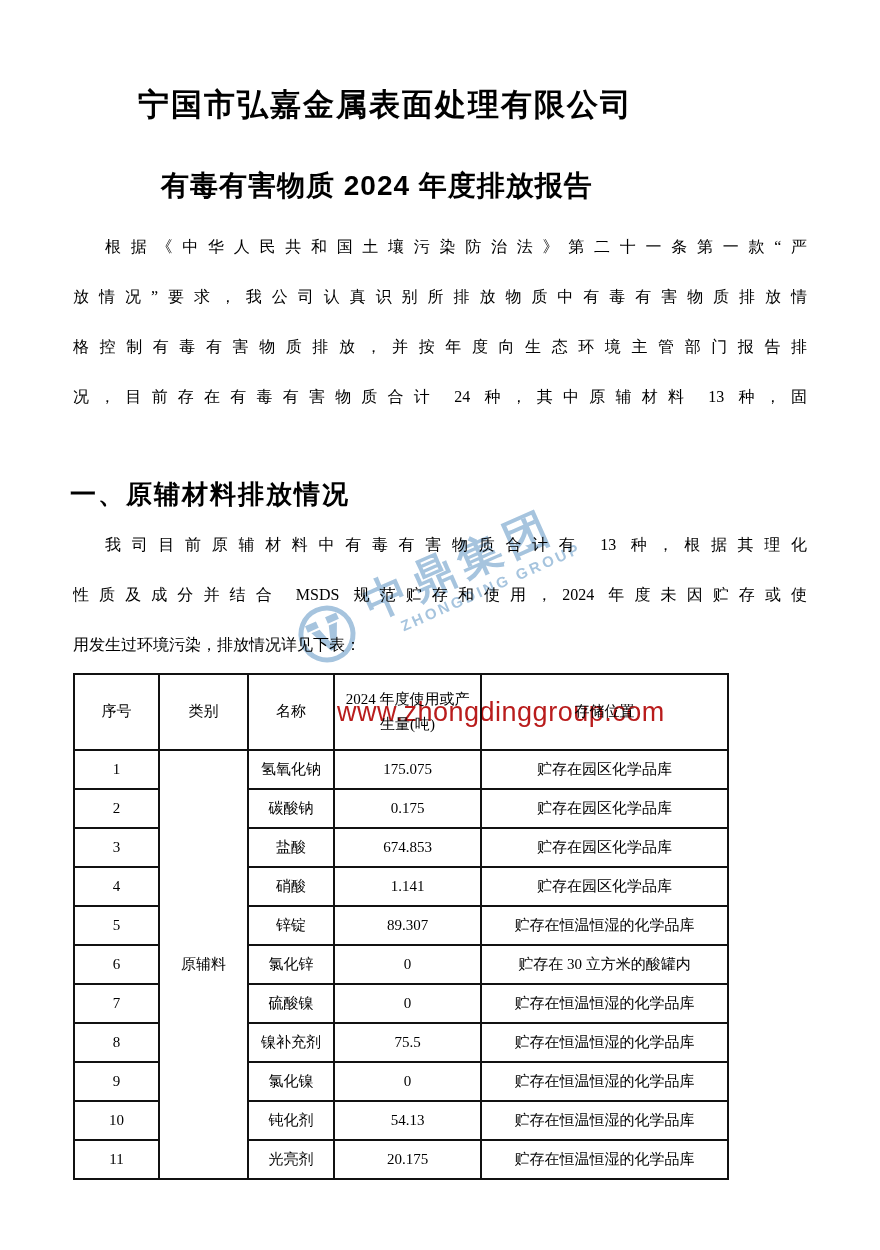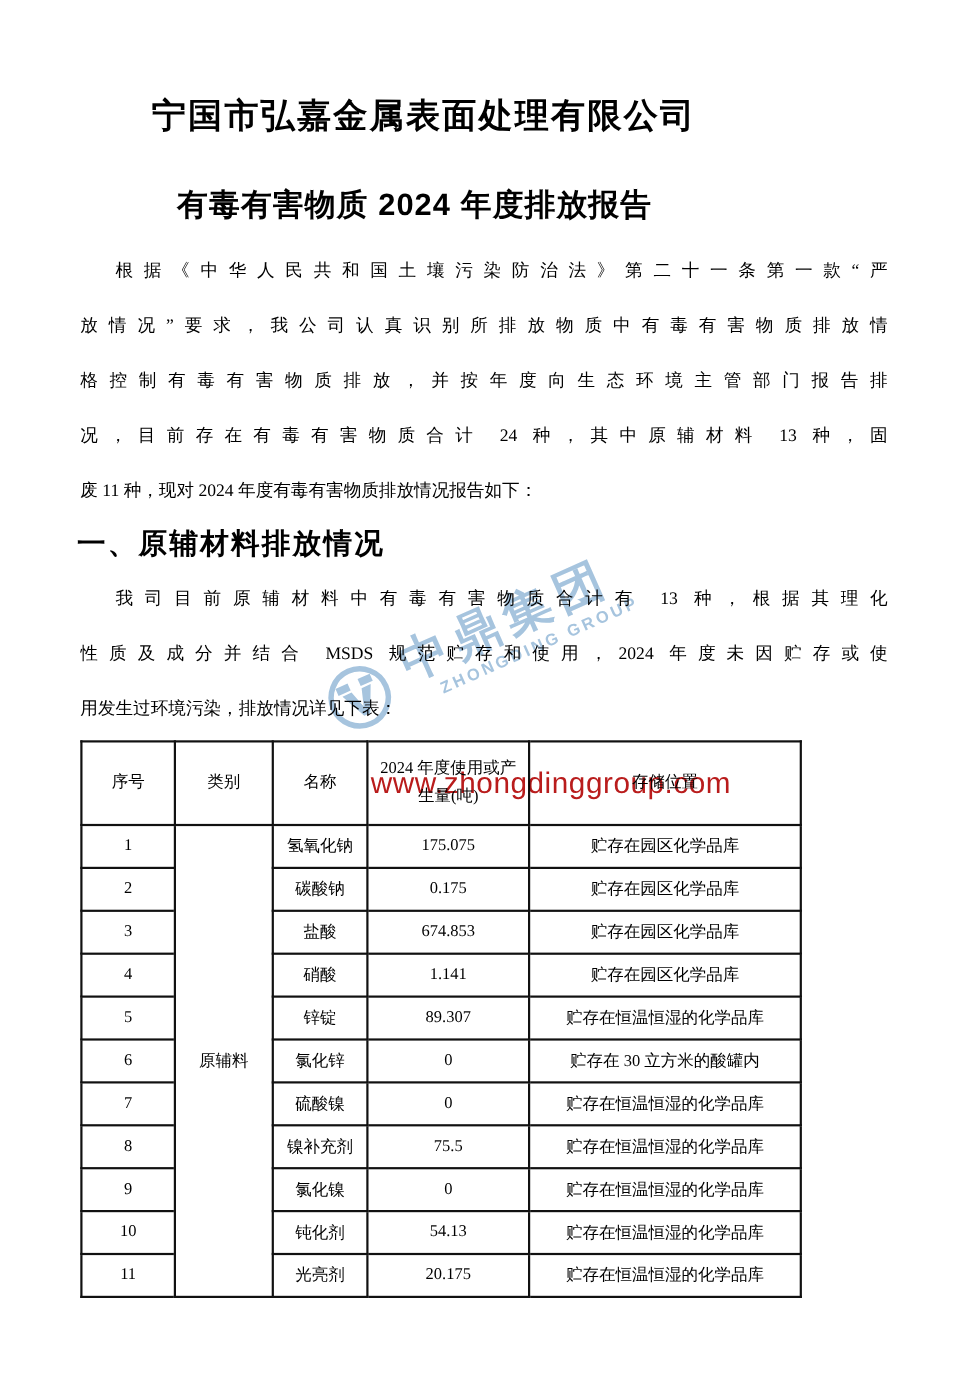--- a/index.html
+++ b/index.html
@@ -51,21 +51,20 @@
 <div class="page">
 
   <div class="title">宁国市弘嘉金属表面处理有限公司</div>
   <div class="subtitle">有毒有害物质 2024 年度排放报告</div>
 
   <div class="para para1">
     <div class="ln just indent">根据《中华人民共和国土壤污染防治法》第二十一条第一款“严</div>
     <div class="ln just">放情况”要求，我公司认真识别所排放物质中有毒有害物质排放情</div>
     <div class="ln just">格控制有毒有害物质排放，并按年度向生态环境主管部门报告排</div>
     <div class="ln just">况，目前存在有毒有害物质合计 24 种，其中原辅材料 13 种，固</div>
-    <div class="ln">废 11 种，现对 2024 年度有毒有害物质排放情况报告如下：</div>
   </div>
 
   <div class="heading">一、原辅材料排放情况</div>
 
   <div class="para para2">
     <div class="ln just indent">我司目前原辅材料中有毒有害物质合计有 13 种，根据其理化</div>
     <div class="ln just">性质及成分并结合 MSDS 规范贮存和使用，2024 年度未因贮存或使</div>
     <div class="ln">用发生过环境污染，排放情况详见下表：</div>
   </div>
 

